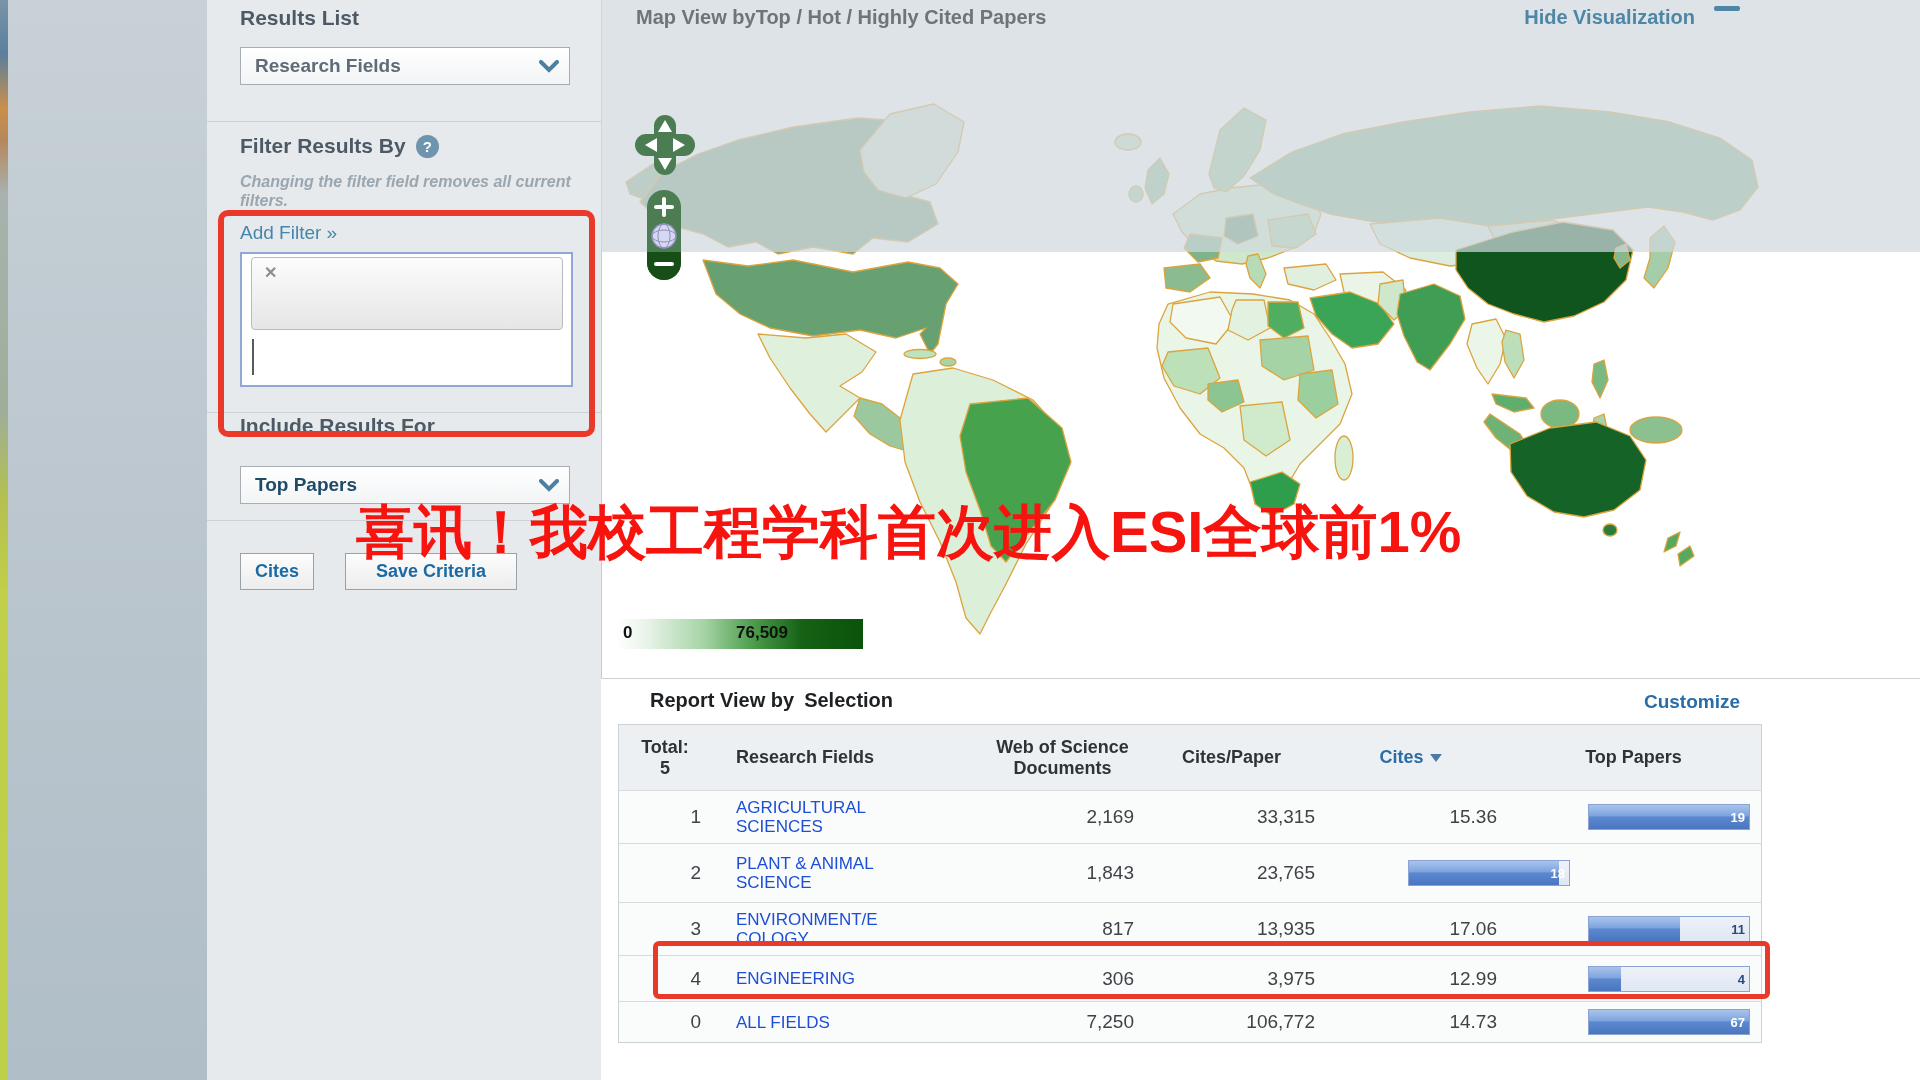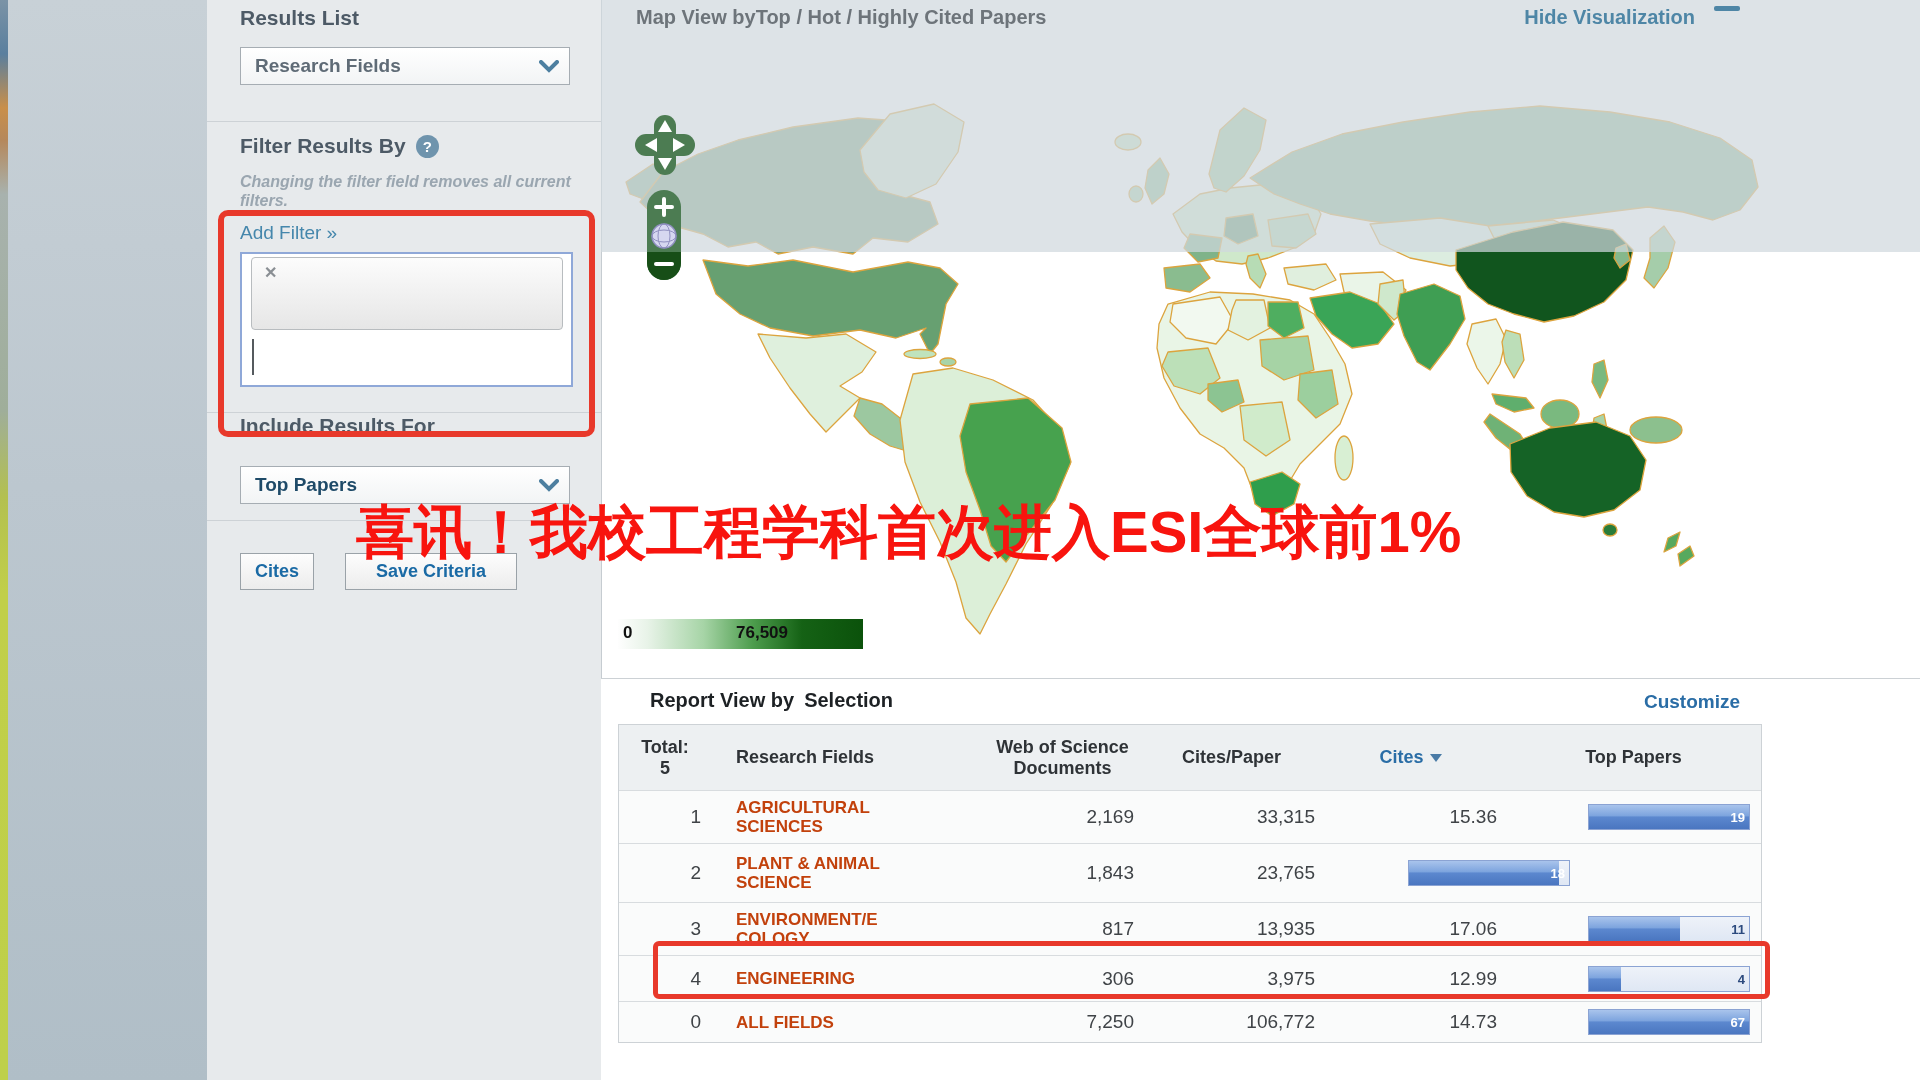--- a/index.html
+++ b/index.html
@@ -68,21 +68,21 @@
   .trow.head{background:#edf0f2;border-top:none;height:65px;}
   .c0{width:92px;}.c1{width:280px;}.c2{width:155px;}.c3{width:180px;}.c4{width:180px;}.c5{width:255px;}
   .cell{display:flex;align-items:center;box-sizing:border-box;}
   .cell.center{justify-content:center;text-align:center;}
   .cell.right{justify-content:flex-end;}
   .th{font-size:18px;font-weight:bold;color:#2f3337;line-height:21px;}
   .th-cites{color:#2a6da6;display:flex;align-items:center;gap:6px;cursor:pointer;}
   .tri-down{width:0;height:0;border-left:6px solid transparent;border-right:6px solid transparent;
     border-top:8px solid #4a7ba6;}
   .rank{font-size:19px;color:#3f4347;padding-right:10px;}
-  .fieldlink{font-size:17px;font-weight:bold;color:#c2410c;line-height:19px;white-space:pre-line;
+  .fieldlink{font-size:17px;font-weight:normal;color:#1d4ed8;line-height:19px;white-space:pre-line;
     padding-left:25px;cursor:pointer;}
   .num{font-size:19px;color:#3f4347;}
   .c2.cell{padding-right:12px;}.c3.cell{padding-right:11px;}.c4.cell{padding-right:9px;}
   .tp-bar{position:relative;width:162px;height:26px;margin-left:82px;
     background:linear-gradient(180deg,#eef2f9,#dfe7f4);border:1px solid #8ba3d3;box-sizing:border-box;}
   .bar-fill{position:absolute;left:0;top:0;bottom:0;
     background:linear-gradient(180deg,#a9c4ec 0%,#7da4de 45%,#5c88cf 50%,#4a76c0 100%);}
   .bar-label{position:absolute;right:4px;top:50%;transform:translateY(-50%);
     font-size:13px;font-weight:bold;}
   .on-fill{color:#ffffff;}.on-track{color:#2c4a7e;}

